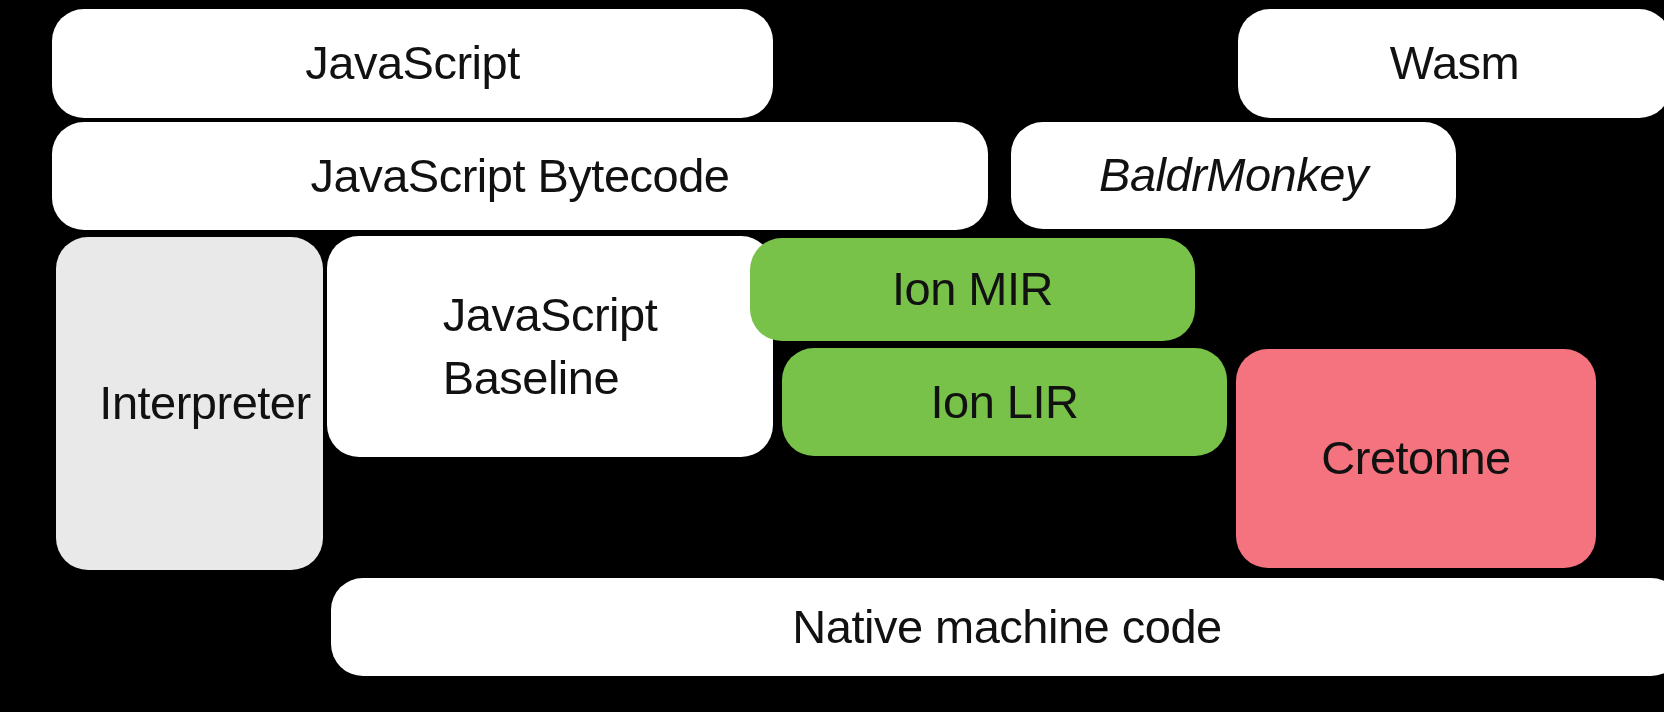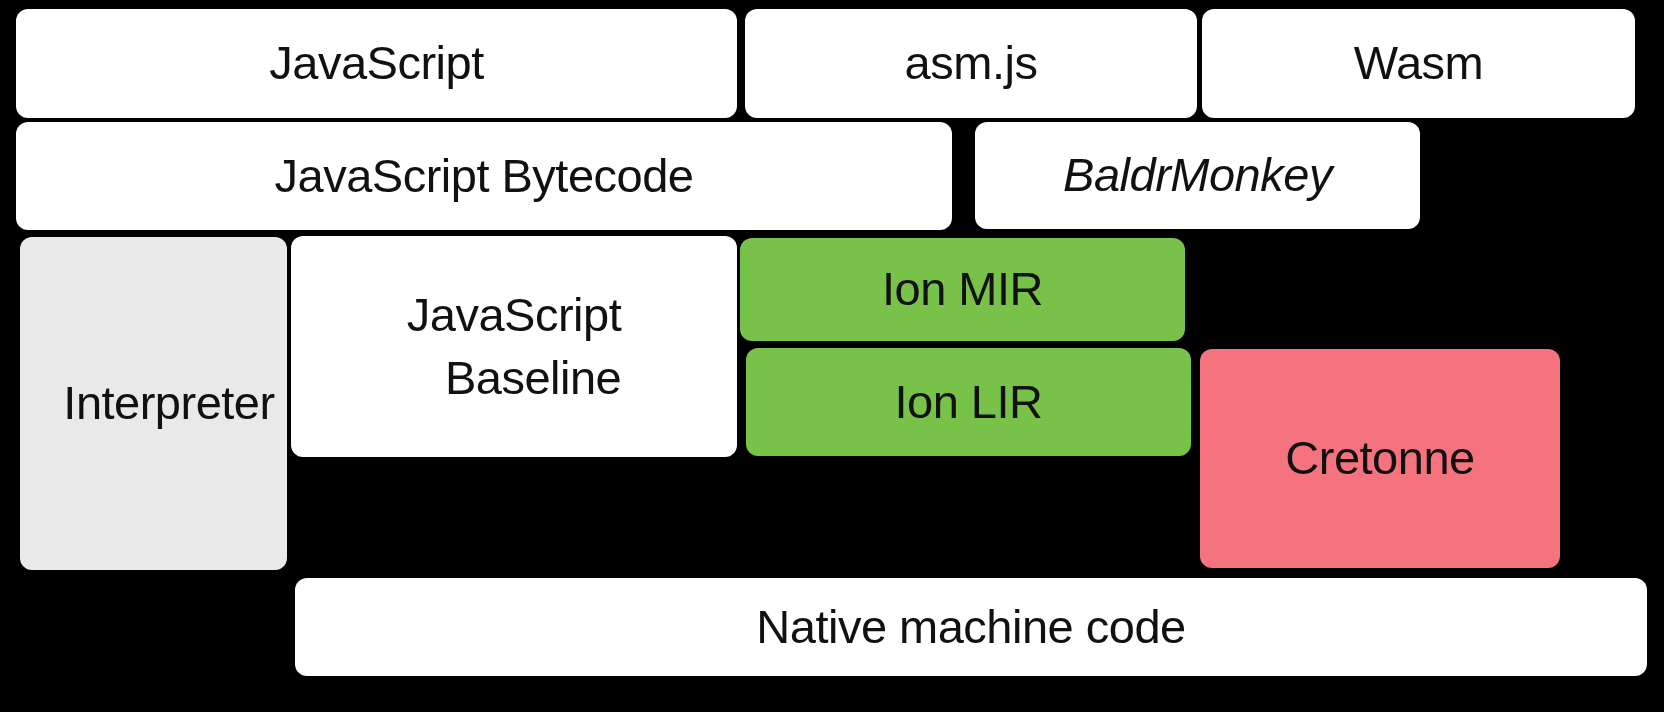--- a/index.html
+++ b/index.html
@@ -13,56 +13,56 @@
     height: 712px;
     background: var(--bg, #000000);
     overflow: hidden;
     font-family: "Liberation Sans", sans-serif;
   }
   .box {
     position: absolute;
     display: flex;
     align-items: center;
     justify-content: center;
-    text-align: right;
-    border-radius: 12px;
+    text-align: left;
+    border-radius: 32px;
     font-size: 47px;
     line-height: 1.32;
     letter-spacing: -0.5px;
     color: var(--text, #111111);
     white-space: pre-line;
     box-sizing: border-box;
+    margin-left: 36px;
   }
   .fill-default { background: var(--box-default, #ffffff); }
   .fill-muted   { background: var(--box-muted,   #e9e9e9); }
   .fill-green   { background: var(--box-green,   #78c24a); }
   .fill-pink    { background: var(--box-pink,    #f4737e); }
 
   
   .pos-javascript          { left: 16px;   top: 9px;   width: 721px;  height: 109px; }
   .pos-asmjs               { left: 745px;  top: 9px;   width: 452px;  height: 109px; }
   .pos-wasm                { left: 1202px; top: 9px;   width: 433px;  height: 109px; }
   .pos-js-bytecode         { left: 16px;   top: 122px; width: 936px;  height: 108px; }
   .pos-baldrmonkey         { left: 975px;  top: 122px; width: 445px;  height: 107px; font-style: italic; }
   .pos-interpreter         { left: 20px;   top: 237px; width: 267px;  height: 333px; padding-left: 31px; }
   .pos-js-baseline         { left: 291px;  top: 236px; width: 446px;  height: 221px; }
-  .pos-ion-mir             { left: 740px;  top: 238px; width: 445px;  height: 103px; }
+  .pos-ion-mir             { left: 714px;  top: 238px; width: 445px;  height: 103px; }
   .pos-ion-lir             { left: 746px;  top: 348px; width: 445px;  height: 108px; }
   .pos-cretonne            { left: 1200px; top: 349px; width: 360px;  height: 219px; }
   .pos-macro-assembler     { left: 293px;  top: 462px; width: 898px;  height: 110px; }
   .pos-native-machine-code { left: 295px;  top: 578px; width: 1352px; height: 98px; }
 </style>
 </head>
 <body>
 
 <div class="canvas">
 
   <div class="box fill-default pos-javascript">JavaScript</div>
 
-  <div class="box fill-default pos-asmjs">asm.js</div>
 
   <div class="box fill-default pos-wasm">Wasm</div>
 
   <div class="box fill-default pos-js-bytecode">JavaScript Bytecode</div>
 
   <div class="box fill-default pos-baldrmonkey">BaldrMonkey</div>
 
   <div class="box fill-muted pos-interpreter">Interpreter</div>
 
   <div class="box fill-default pos-js-baseline">JavaScript

